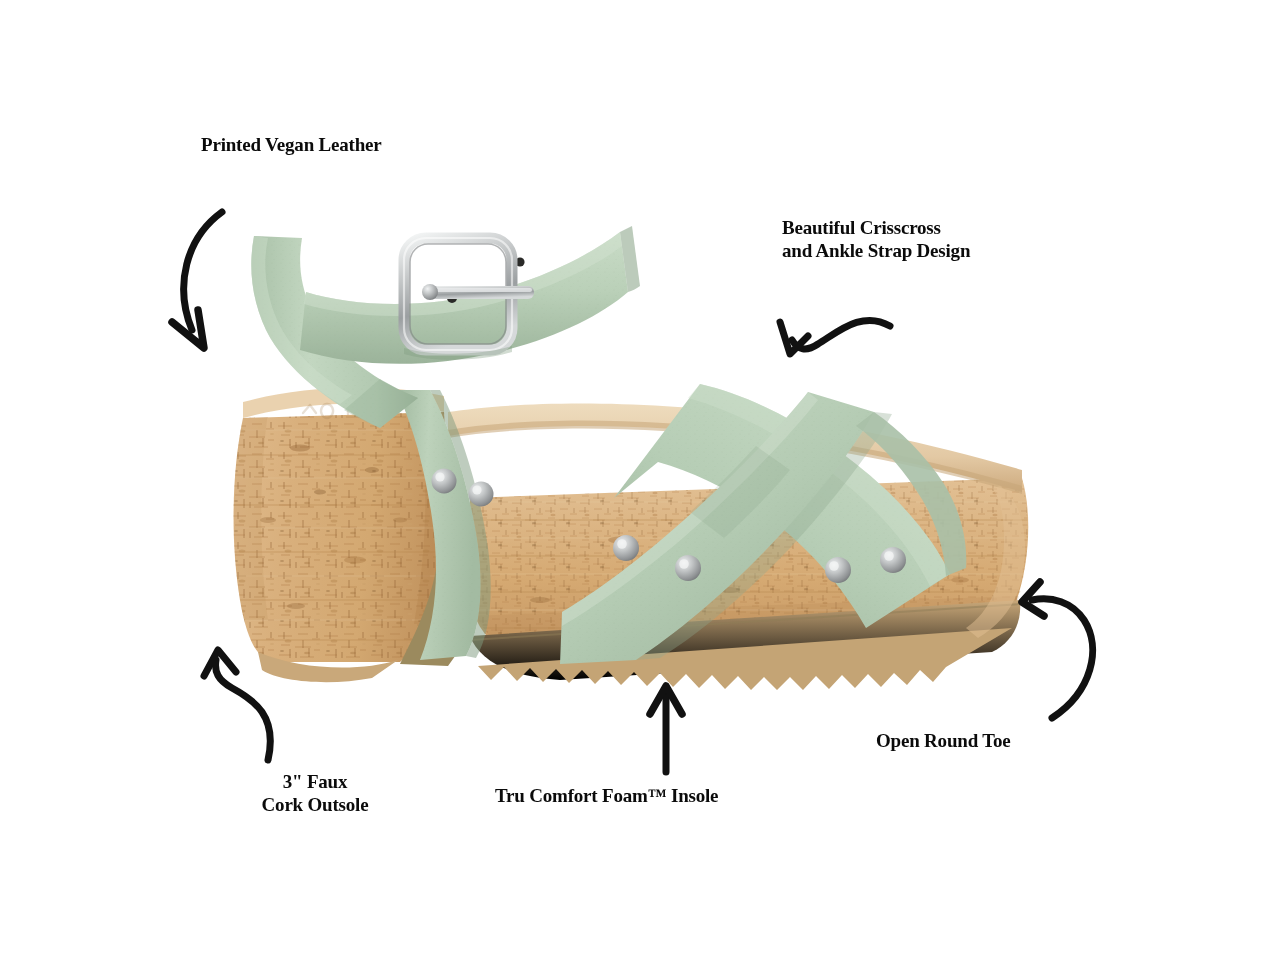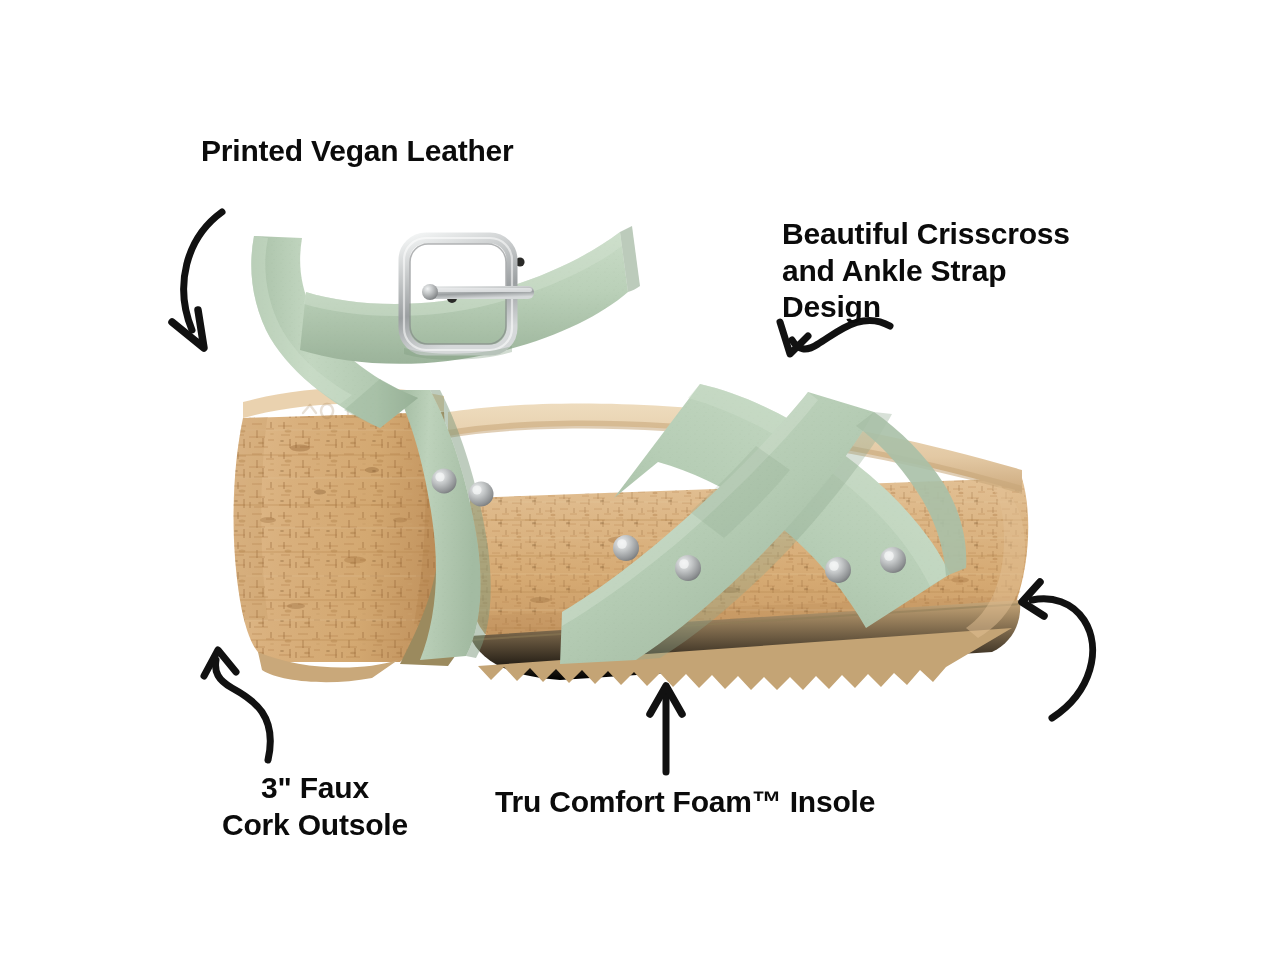--- a/index.html
+++ b/index.html
@@ -20,23 +20,23 @@
     inset: 0;
     width: 1280px;
     height: 960px;
     background: #ffffff;
   }
 
   
   .label {
     position: absolute;
     color: #0b0b0b;
-    font-family: Liberation Sans, sans-serif;
+    font-family: Liberation Serif, serif;
     font-weight: bold;
-    font-size: 30px;
+    font-size: 19px;
     line-height: 1.22;
     letter-spacing: -0.2px;
     white-space: pre-line;
   }
   .label-printed-vegan-leather {
     left: 201px;
     top: 133px;
     text-align: left;
   }
   .label-crisscross {
@@ -404,14 +404,15 @@
   <div class="label label-printed-vegan-leather">Printed Vegan Leather</div>
 
   <div class="label label-crisscross">Beautiful Crisscross
 and Ankle Strap Design</div>
 
   <div class="label label-cork-outsole">3" Faux
 Cork Outsole</div>
 
   <div class="label label-insole">Tru Comfort Foam™ Insole</div>
 
+  <div class="label label-open-round-toe">Open Round Toe</div>
 
 </div>
 
 </body></html>

